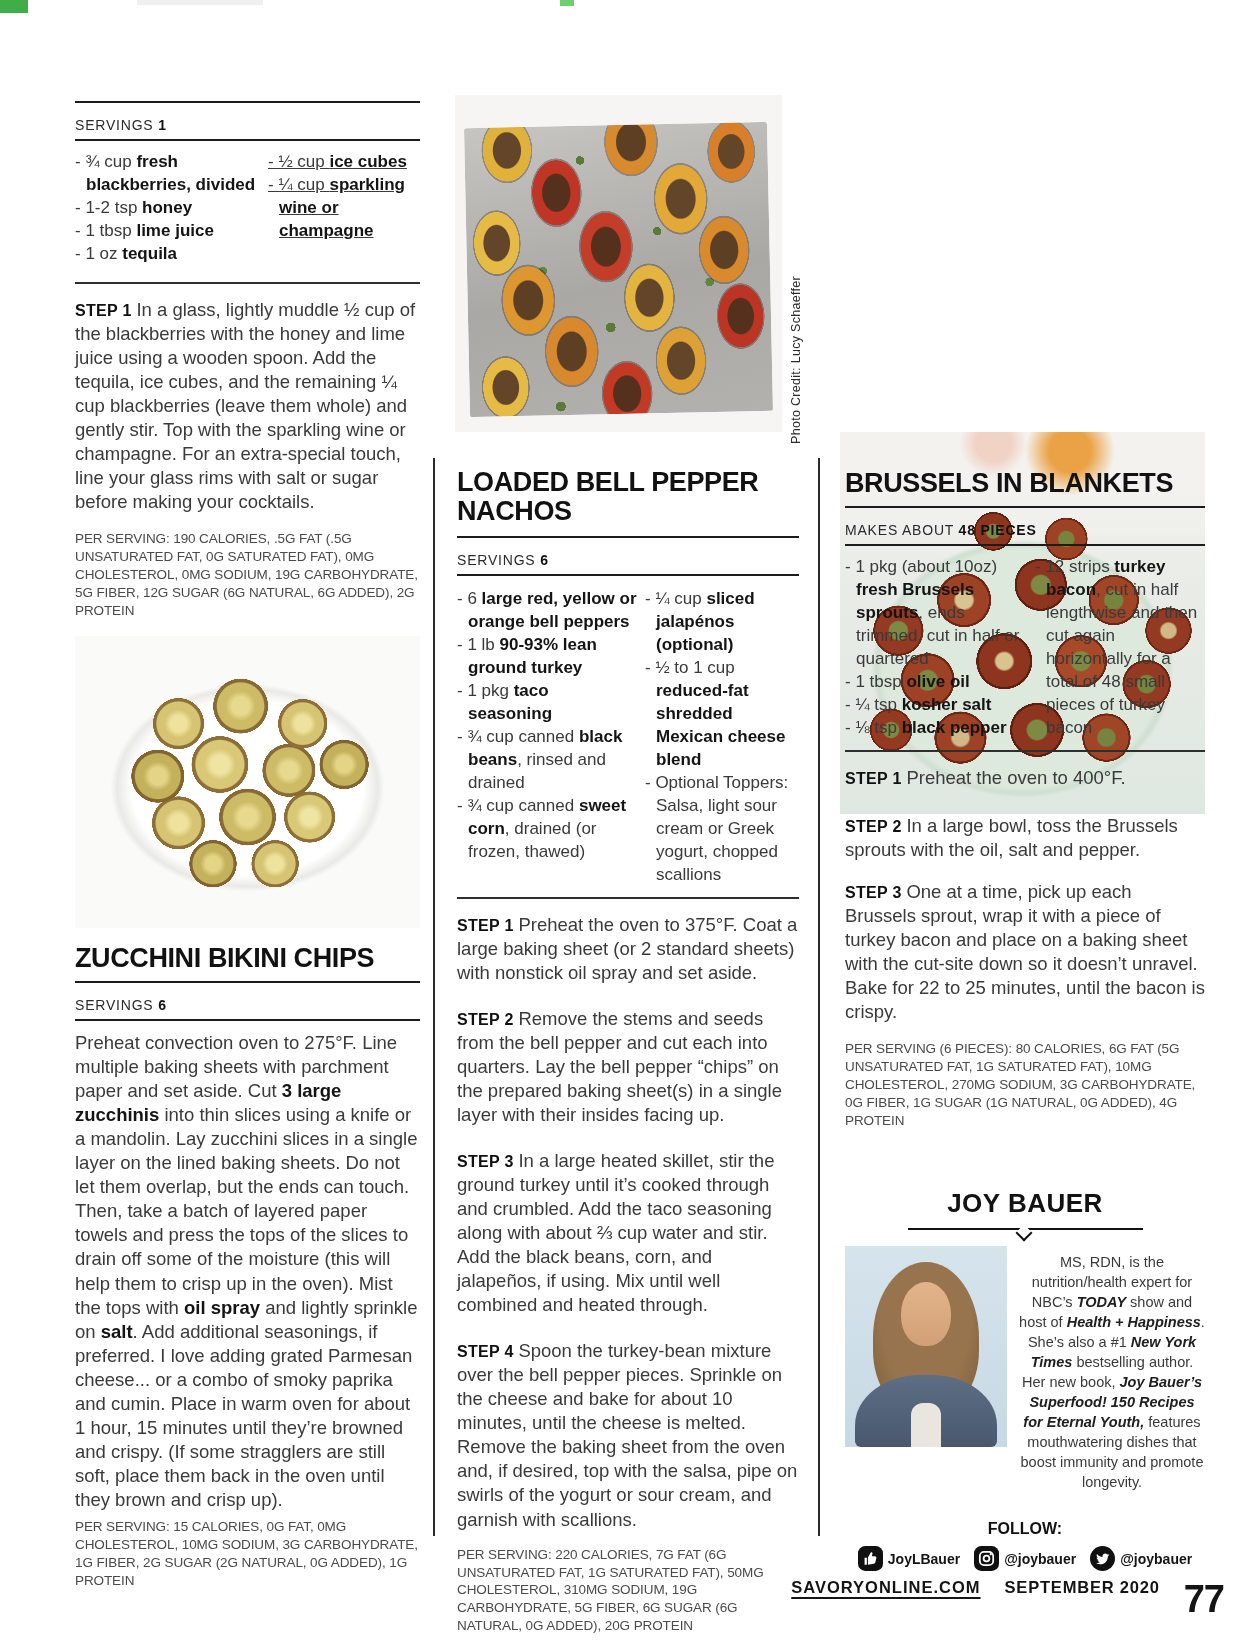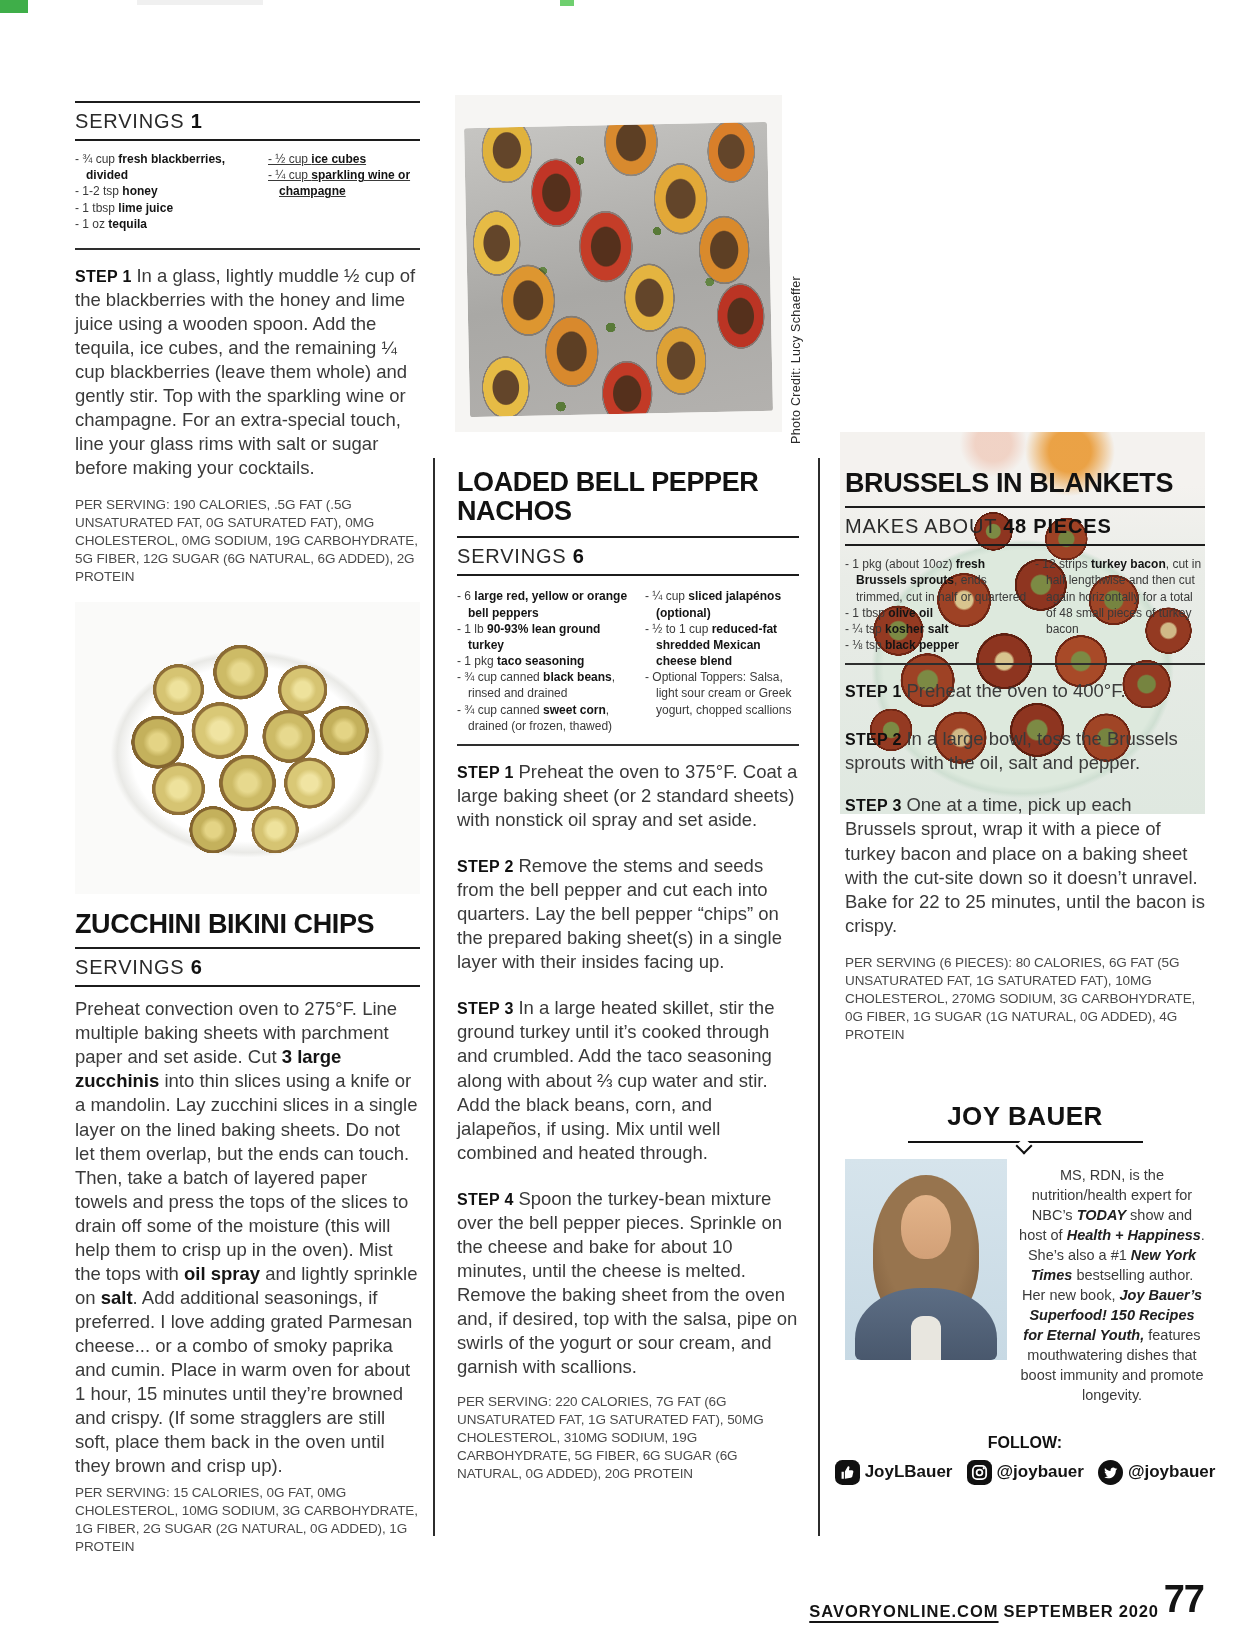--- a/index.html
+++ b/index.html
@@ -3,25 +3,25 @@
 <meta charset="utf-8">
 <style>
   html,body{margin:0;padding:0;background:#ffffff;}
   #page{position:relative;width:1250px;height:1641px;background:#ffffff;overflow:hidden;
         font-family:"Liberation Sans","DejaVu Sans",sans-serif;color:#3c3c3c;}
   .abs{position:absolute;}
 
   
   h1.rtitle{margin:0;font-size:27px;line-height:1.08;font-weight:800;letter-spacing:-0.4px;color:#121212;}
   .meta-box{border-top:2.5px solid #1c1c1c;border-bottom:2.5px solid #1c1c1c;
-            padding:7px 0 6px;font-size:20px;letter-spacing:0.8px;color:#2a2a2a;}
+            padding:14px 0 6px;font-size:14px;letter-spacing:0.8px;color:#2a2a2a;}
   .meta-box .val{font-weight:800;color:#111;}
   .rule{height:2px;background:#2e2e2e;border:0;margin:0;}
   .ing-cols{display:flex;gap:8px;}
-  .ing-col{list-style:none;margin:0;padding:0;font-size:12px;line-height:1.35;color:#3a3a3a;}
+  .ing-col{list-style:none;margin:0;padding:0;font-size:17px;line-height:1.35;color:#3a3a3a;}
   .ing-col li{padding-left:11px;text-indent:-11px;margin:0;}
   .bseg{font-weight:800;color:#141414;}
   .iseg{font-style:italic;font-weight:700;color:#202020;}
   .step{margin:0;font-size:18.5px;line-height:1.3;color:#3a3a3a;}
   .step-label{font-weight:800;color:#101010;font-size:16px;letter-spacing:0.3px;}
   .perserve{margin:0;font-size:13.5px;line-height:1.33;letter-spacing:-0.1px;color:#4a4a4a;text-transform:uppercase;}
 
   
   #col-left{left:75px;top:93px;width:345px;}
   #col-mid{left:457px;top:468px;width:342px;}
@@ -114,25 +114,25 @@
 
   
   #joy-heading{margin:58px 0 0;text-align:center;font-size:26px;font-weight:800;letter-spacing:0.5px;color:#121212;}
   #joy-underline{position:relative;width:235px;height:2px;background:#121212;margin:9px auto 0;}
   #joy-underline .notch{position:absolute;left:50%;top:-1px;width:10px;height:10px;margin-left:-7px;
       background:#fff;border-left:2px solid #121212;border-bottom:2px solid #121212;transform:rotate(-45deg);}
   #joy-row{display:flex;gap:12px;margin-top:16px;align-items:flex-start;}
   #joy-bio{flex:1;font-size:14.5px;line-height:1.38;text-align:center;color:#3a3a3a;margin-top:6px;}
   #follow-label{margin:14px 0 0;text-align:center;font-weight:800;font-size:16px;color:#111;}
   #social-row{display:flex;justify-content:center;gap:14px;margin-top:8px;align-items:center;}
-  .social-item{display:flex;align-items:center;gap:5px;font-weight:800;font-size:17px;color:#141414;cursor:pointer;}
+  .social-item{display:flex;align-items:center;gap:5px;font-weight:800;font-size:14px;color:#141414;cursor:pointer;}
   .social-item svg{display:block;}
 
   
-  #footer{right:46px;top:1578px;display:flex;align-items:flex-end;gap:5px;color:#141414;}
+  #footer{right:26px;top:1578px;display:flex;align-items:flex-start;gap:24px;color:#141414;}
   #footer .site{font-weight:800;font-size:16.5px;letter-spacing:1px;text-decoration:underline;
                 text-underline-offset:4px;text-decoration-thickness:2px;cursor:pointer;}
   #footer .issue{font-weight:800;font-size:16.5px;letter-spacing:0.8px;}
   #footer .pagenum{font-weight:700;font-size:38px;letter-spacing:-1px;}
 </style>
 </head>
 <body>
 
 <div id="page">
 

